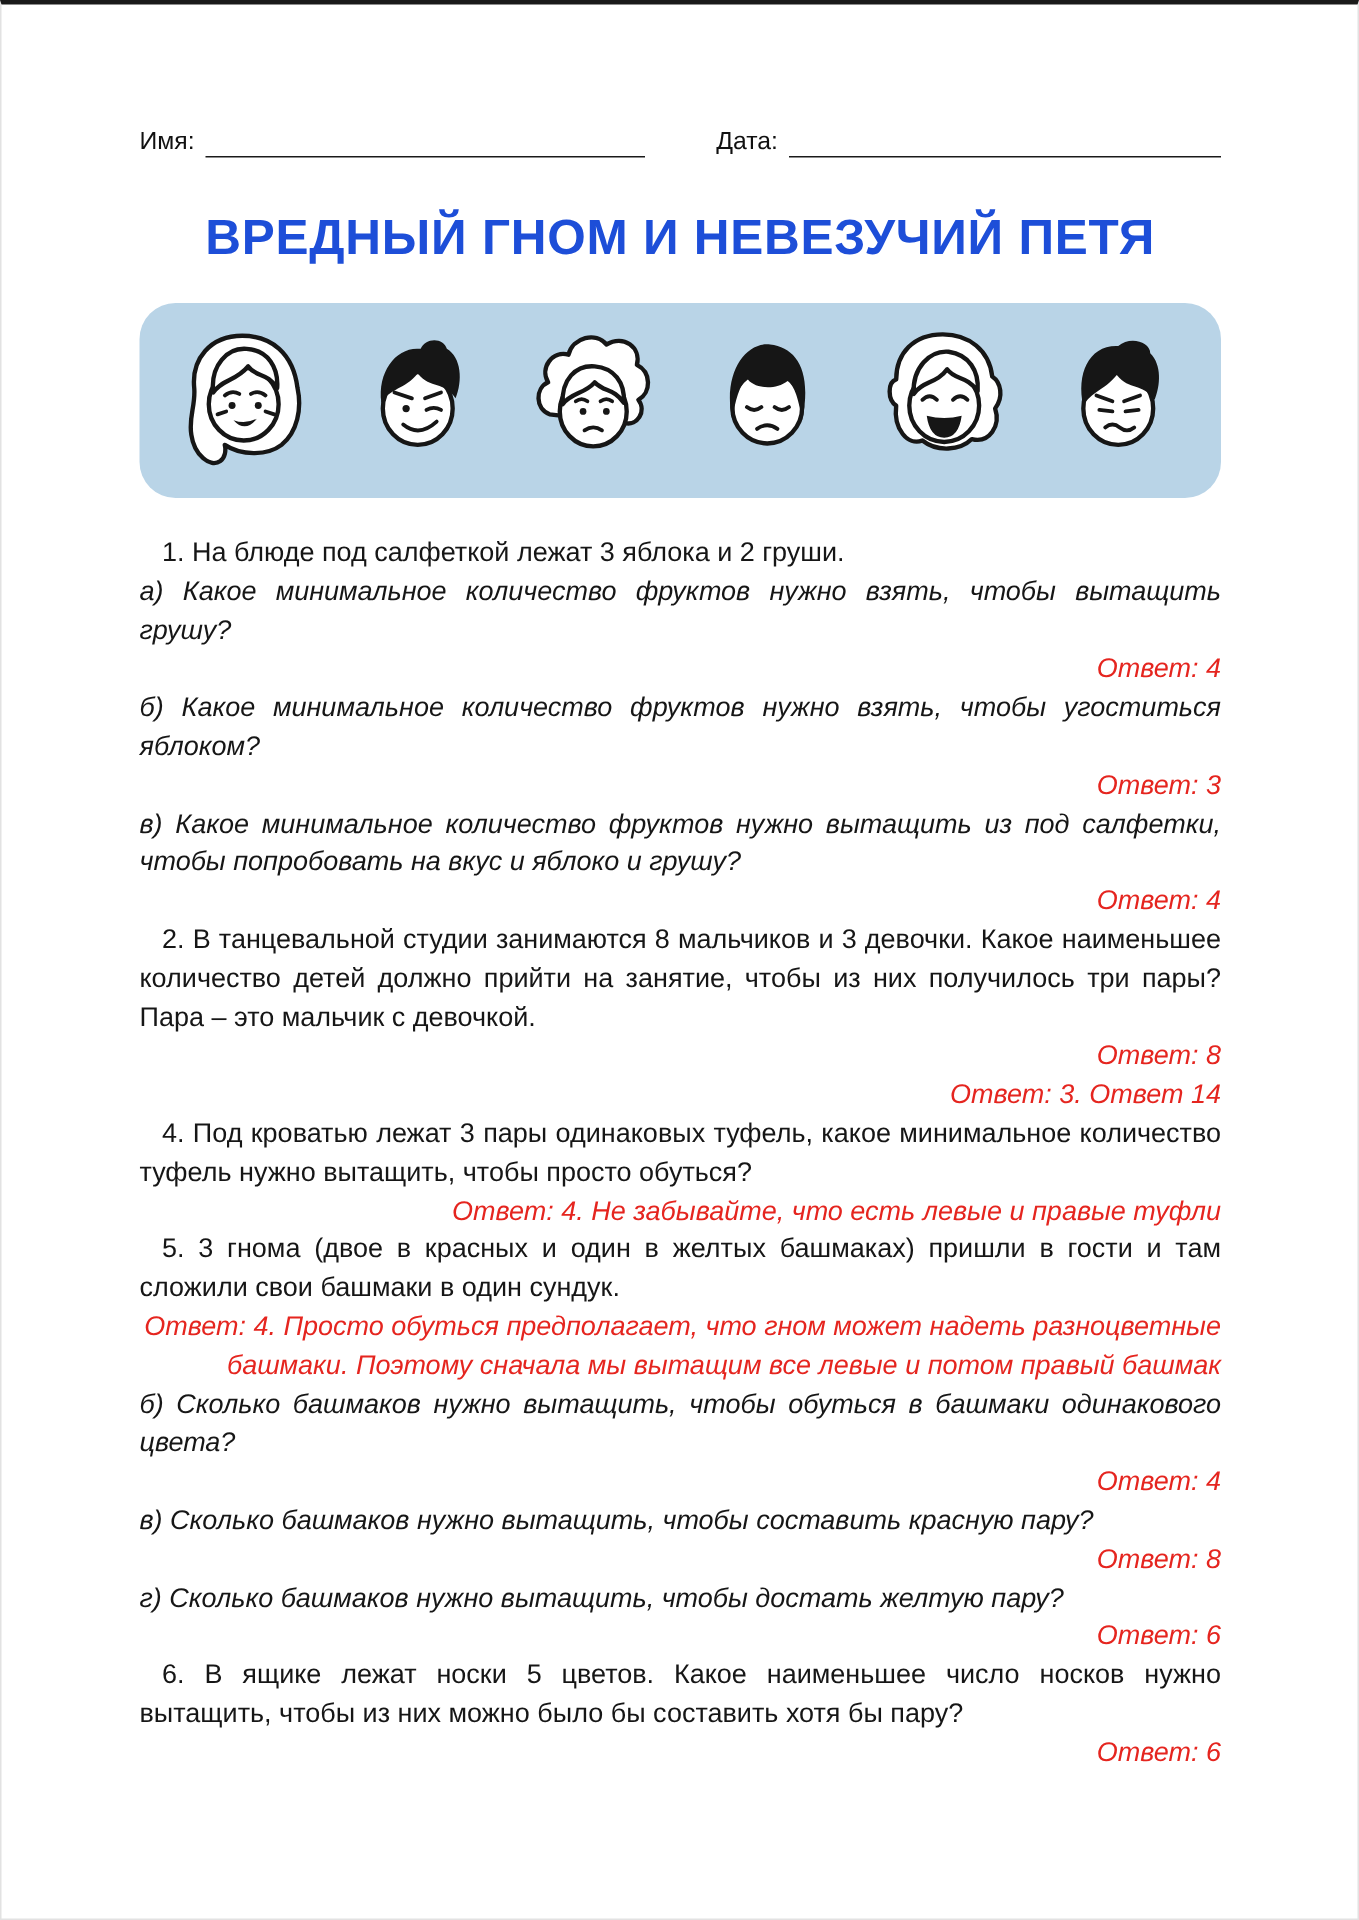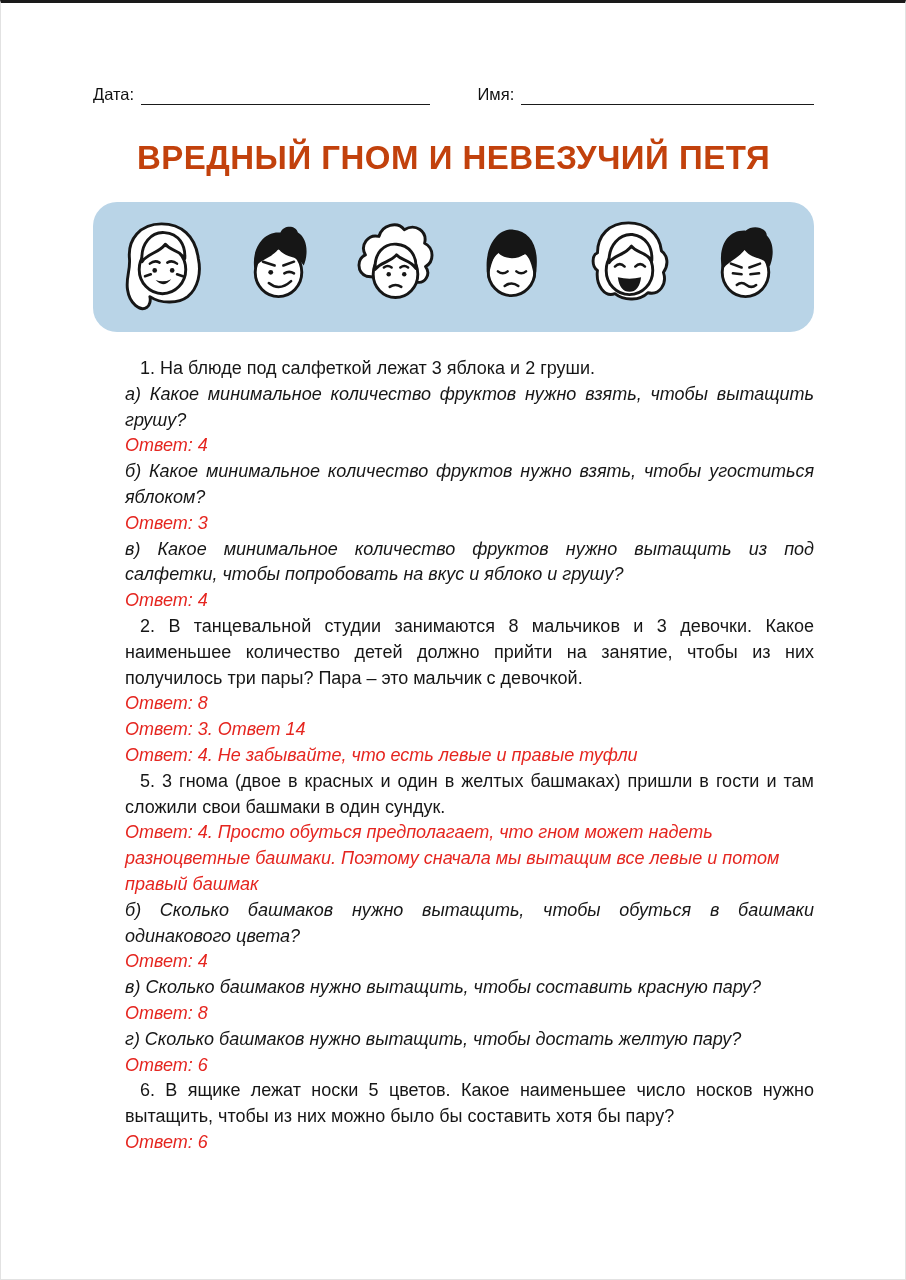--- a/index.html
+++ b/index.html
@@ -22,55 +22,55 @@
   .header-row { display: flex; gap: 48px; }
   .field { display: flex; flex: 1; align-items: flex-end; }
   .field-label { font-size: 16.5px; color: #111; padding-bottom: 1px; white-space: nowrap; }
   .field-line { flex: 1; border-bottom: 1.4px solid #1a1a1a; margin-left: 7px; height: 18px; }
   .title {
     margin: 34px 0 0 0;
     text-align: center;
     font-size: 33px;
     font-weight: bold;
     letter-spacing: 0.5px;
-    color: #c2410c;
+    color: #1d4ed8;
   }
   .banner {
     margin-top: 25px;
     height: 130px;
     background: #b9d4e7;
     border-radius: 24px;
     display: flex;
     align-items: center;
     justify-content: space-between;
     padding: 0 20px;
     box-sizing: border-box;
   }
   .face { width: 97px; height: 103px; display: block; }
   .lt { fill: #ffffff; stroke: #161616; stroke-width: 3; stroke-linejoin: round; }
   .st { fill: none; stroke: #161616; stroke-width: 2.6; stroke-linecap: round; }
   .fl { fill: #161616; stroke: none; }
-  .content { margin-top: 24px; font-size: 18px; line-height: 25.8px; margin-left: 32px; }
-  .para { margin: 0; }
+  .content { margin-top: 24px; font-size: 18px; line-height: 25.8px; }
+  .para { margin: 0; text-align: right; }
   .q { text-indent: 15px; text-align: justify; }
   .s { text-align: justify; font-style: italic; }
   .a { color: #e5251f; font-style: italic; font-weight: 500; }
 </style>
 </head>
 <body>
 
 <div class="page">
 
   <div class="header-row">
     <div class="field">
-      <span class="field-label">Дата:</span>
+      <span class="field-label">Имя:</span>
       <span class="field-line"></span>
     </div>
     <div class="field">
-      <span class="field-label">Имя:</span>
+      <span class="field-label">Дата:</span>
       <span class="field-line"></span>
     </div>
   </div>
 
   <h1 class="title">ВРЕДНЫЙ ГНОМ И НЕВЕЗУЧИЙ ПЕТЯ</h1>
 
   <div class="banner">
 
     <span>
       <svg class="face" viewBox="0 0 100 106">
@@ -151,20 +151,21 @@
     <p class="para q">1. На блюде под салфеткой лежат 3 яблока и 2 груши.</p>
     <p class="para s">а) Какое минимальное количество фруктов нужно взять, чтобы вытащить грушу?</p>
     <p class="para a">Ответ: 4</p>
     <p class="para s">б) Какое минимальное количество фруктов нужно взять, чтобы угоститься яблоком?</p>
     <p class="para a">Ответ: 3</p>
     <p class="para s">в) Какое минимальное количество фруктов нужно вытащить из под салфетки, чтобы попробовать на вкус и яблоко и грушу?</p>
     <p class="para a">Ответ: 4</p>
     <p class="para q">2. В танцевальной студии занимаются 8 мальчиков и 3 девочки. Какое наименьшее количество детей должно прийти на занятие, чтобы из них получилось три пары? Пара – это мальчик с девочкой.</p>
     <p class="para a">Ответ: 8</p>
     <p class="para a">Ответ: 3. Ответ 14</p>
+    <p class="para q">4. Под кроватью лежат 3 пары одинаковых туфель, какое минимальное количество туфель нужно вытащить, чтобы просто обуться?</p>
     <p class="para a">Ответ: 4. Не забывайте, что есть левые и правые туфли</p>
     <p class="para q">5. 3 гнома (двое в красных и один в желтых башмаках) пришли в гости и там сложили свои башмаки в один сундук.</p>
     <p class="para a">Ответ: 4. Просто обуться предполагает, что гном может надеть разноцветные башмаки. Поэтому сначала мы вытащим все левые и потом правый башмак</p>
     <p class="para s">б) Сколько башмаков нужно вытащить, чтобы обуться в башмаки одинакового цвета?</p>
     <p class="para a">Ответ: 4</p>
     <p class="para s">в) Сколько башмаков нужно вытащить, чтобы составить красную пару?</p>
     <p class="para a">Ответ: 8</p>
     <p class="para s">г) Сколько башмаков нужно вытащить, чтобы достать желтую пару?</p>
     <p class="para a">Ответ: 6</p>
     <p class="para q">6. В ящике лежат носки 5 цветов. Какое наименьшее число носков нужно вытащить, чтобы из них можно было бы составить хотя бы пару?</p>

